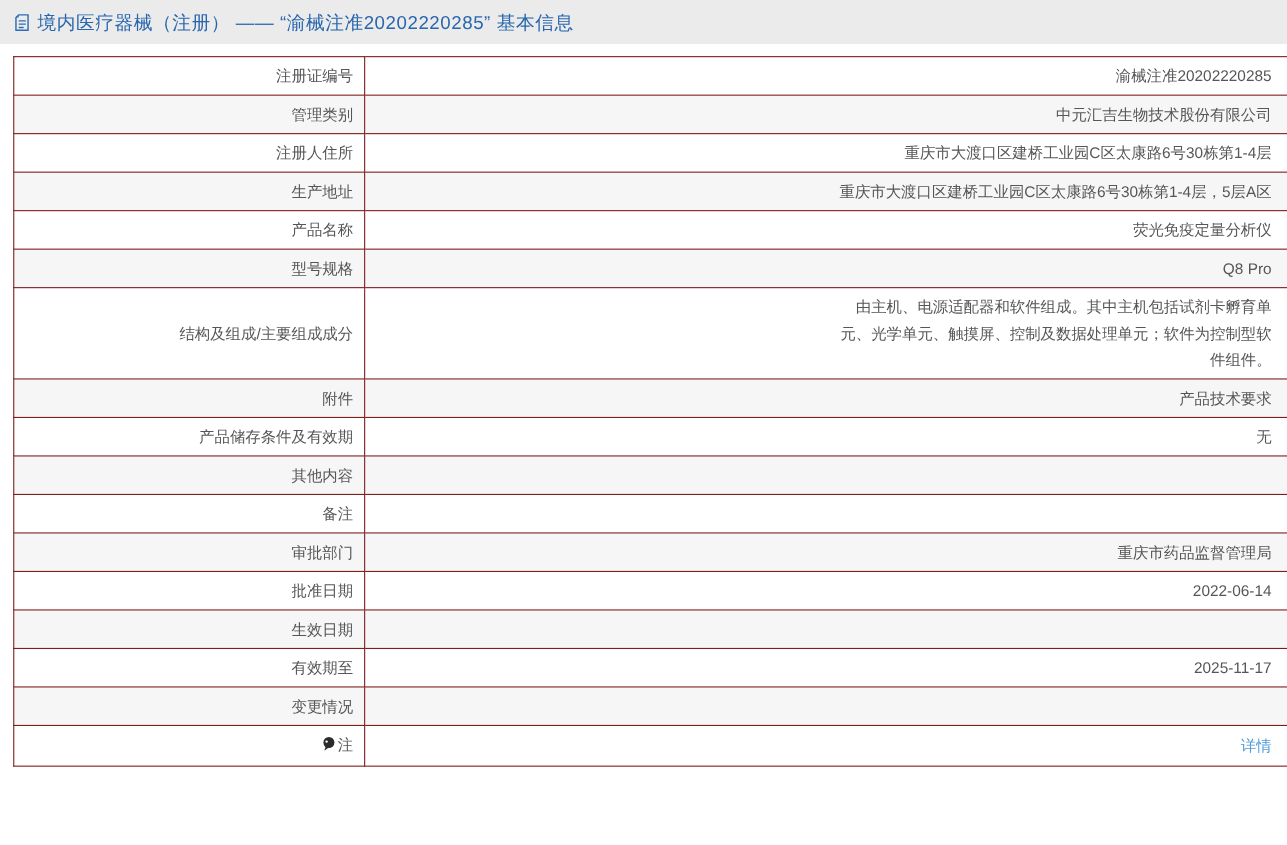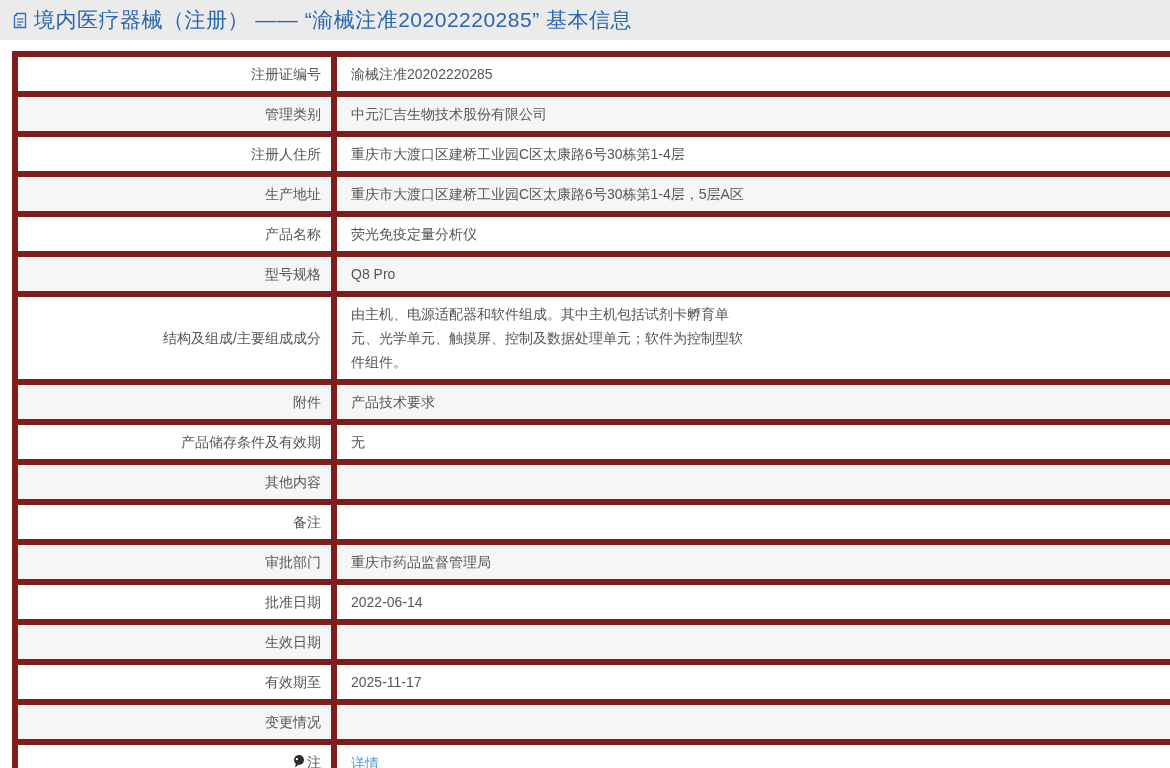--- a/index.html
+++ b/index.html
@@ -2,33 +2,33 @@
 <html><head>
 <meta charset="utf-8">
 <style>
   * { margin:0; padding:0; box-sizing:border-box; }
   html,body { width:1170px; height:768px; background:#fff; overflow:hidden;
     font-family:"Liberation Sans","DejaVu Sans",sans-serif; }
 
   
   .topbar { height:40px; background:#ebebeb; display:flex; align-items:center;
     padding-left:13px; gap:7px; }
-  .topbar .title { color:#2866ae; font-size:21px; letter-spacing:0.5px; }
+  .topbar .title { color:#2866ae; font-size:17px; letter-spacing:0.5px; }
   .doc-icon { display:inline-flex; margin-top:1px; }
 
   
   .table-wrap { margin:11px 0 0 12px; }
   table { border-collapse:collapse; width:1158px; table-layout:fixed;
     font-size:14px; color:#565656; }
   tr { background:#ffffff; }
   tr:nth-child(even) { background:#f6f6f6; }
-  th, td { border:6px solid #7f1d1d; height:34px; vertical-align:middle; }
+  th, td { border:1px solid #7f1d1d; height:34px; vertical-align:middle; }
   th { width:319px; text-align:right; font-weight:normal;
     padding:5px 10px 5px 8px; line-height:24px; color:#565656; }
-  td { border-right:none; padding:5px 14px; line-height:24px; }
+  td { border-right:none; padding:5px 14px; line-height:24px;text-align:right; }
   td .val { white-space:pre-line; }
   a.details { color:#4f9bd8; text-decoration:none; cursor:pointer; }
   .bulb-icon { display:inline-block; vertical-align:-2px; margin-right:2px; }
 </style>
 </head>
 <body>
 
 <div class="topbar">
   <span class="doc-icon">
     <svg width="14" height="17" viewBox="0 0 14 17">

